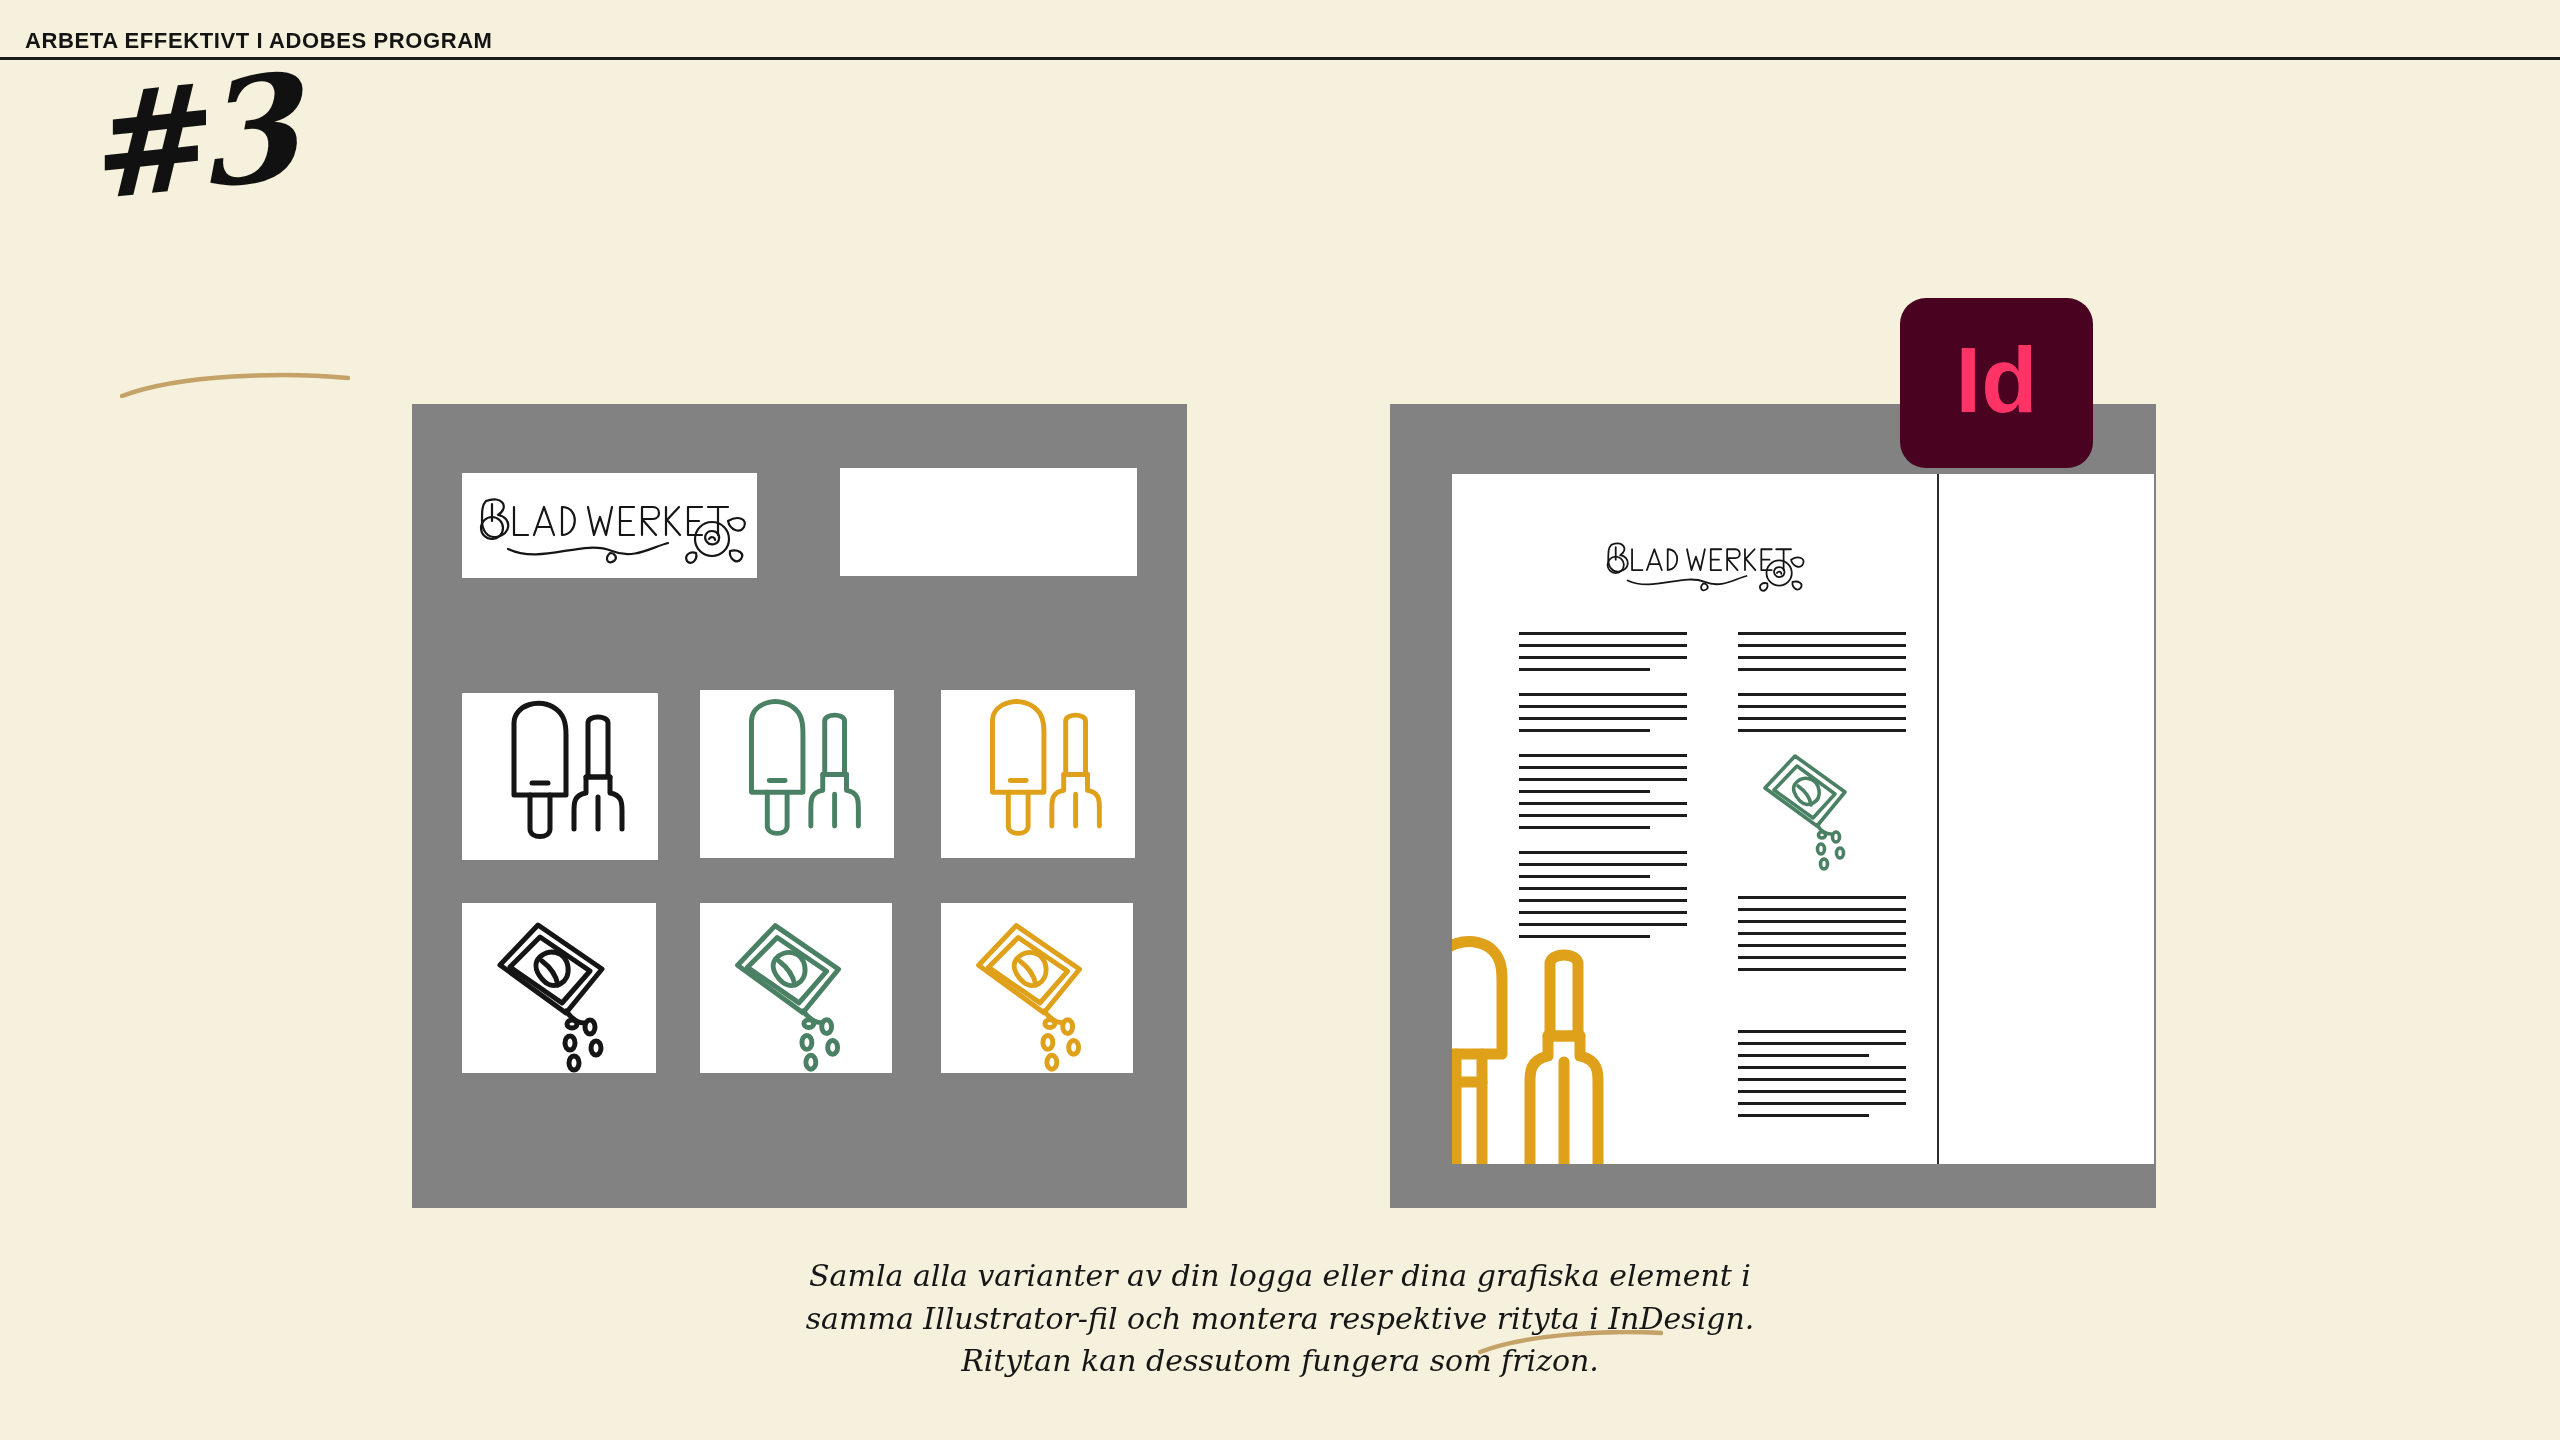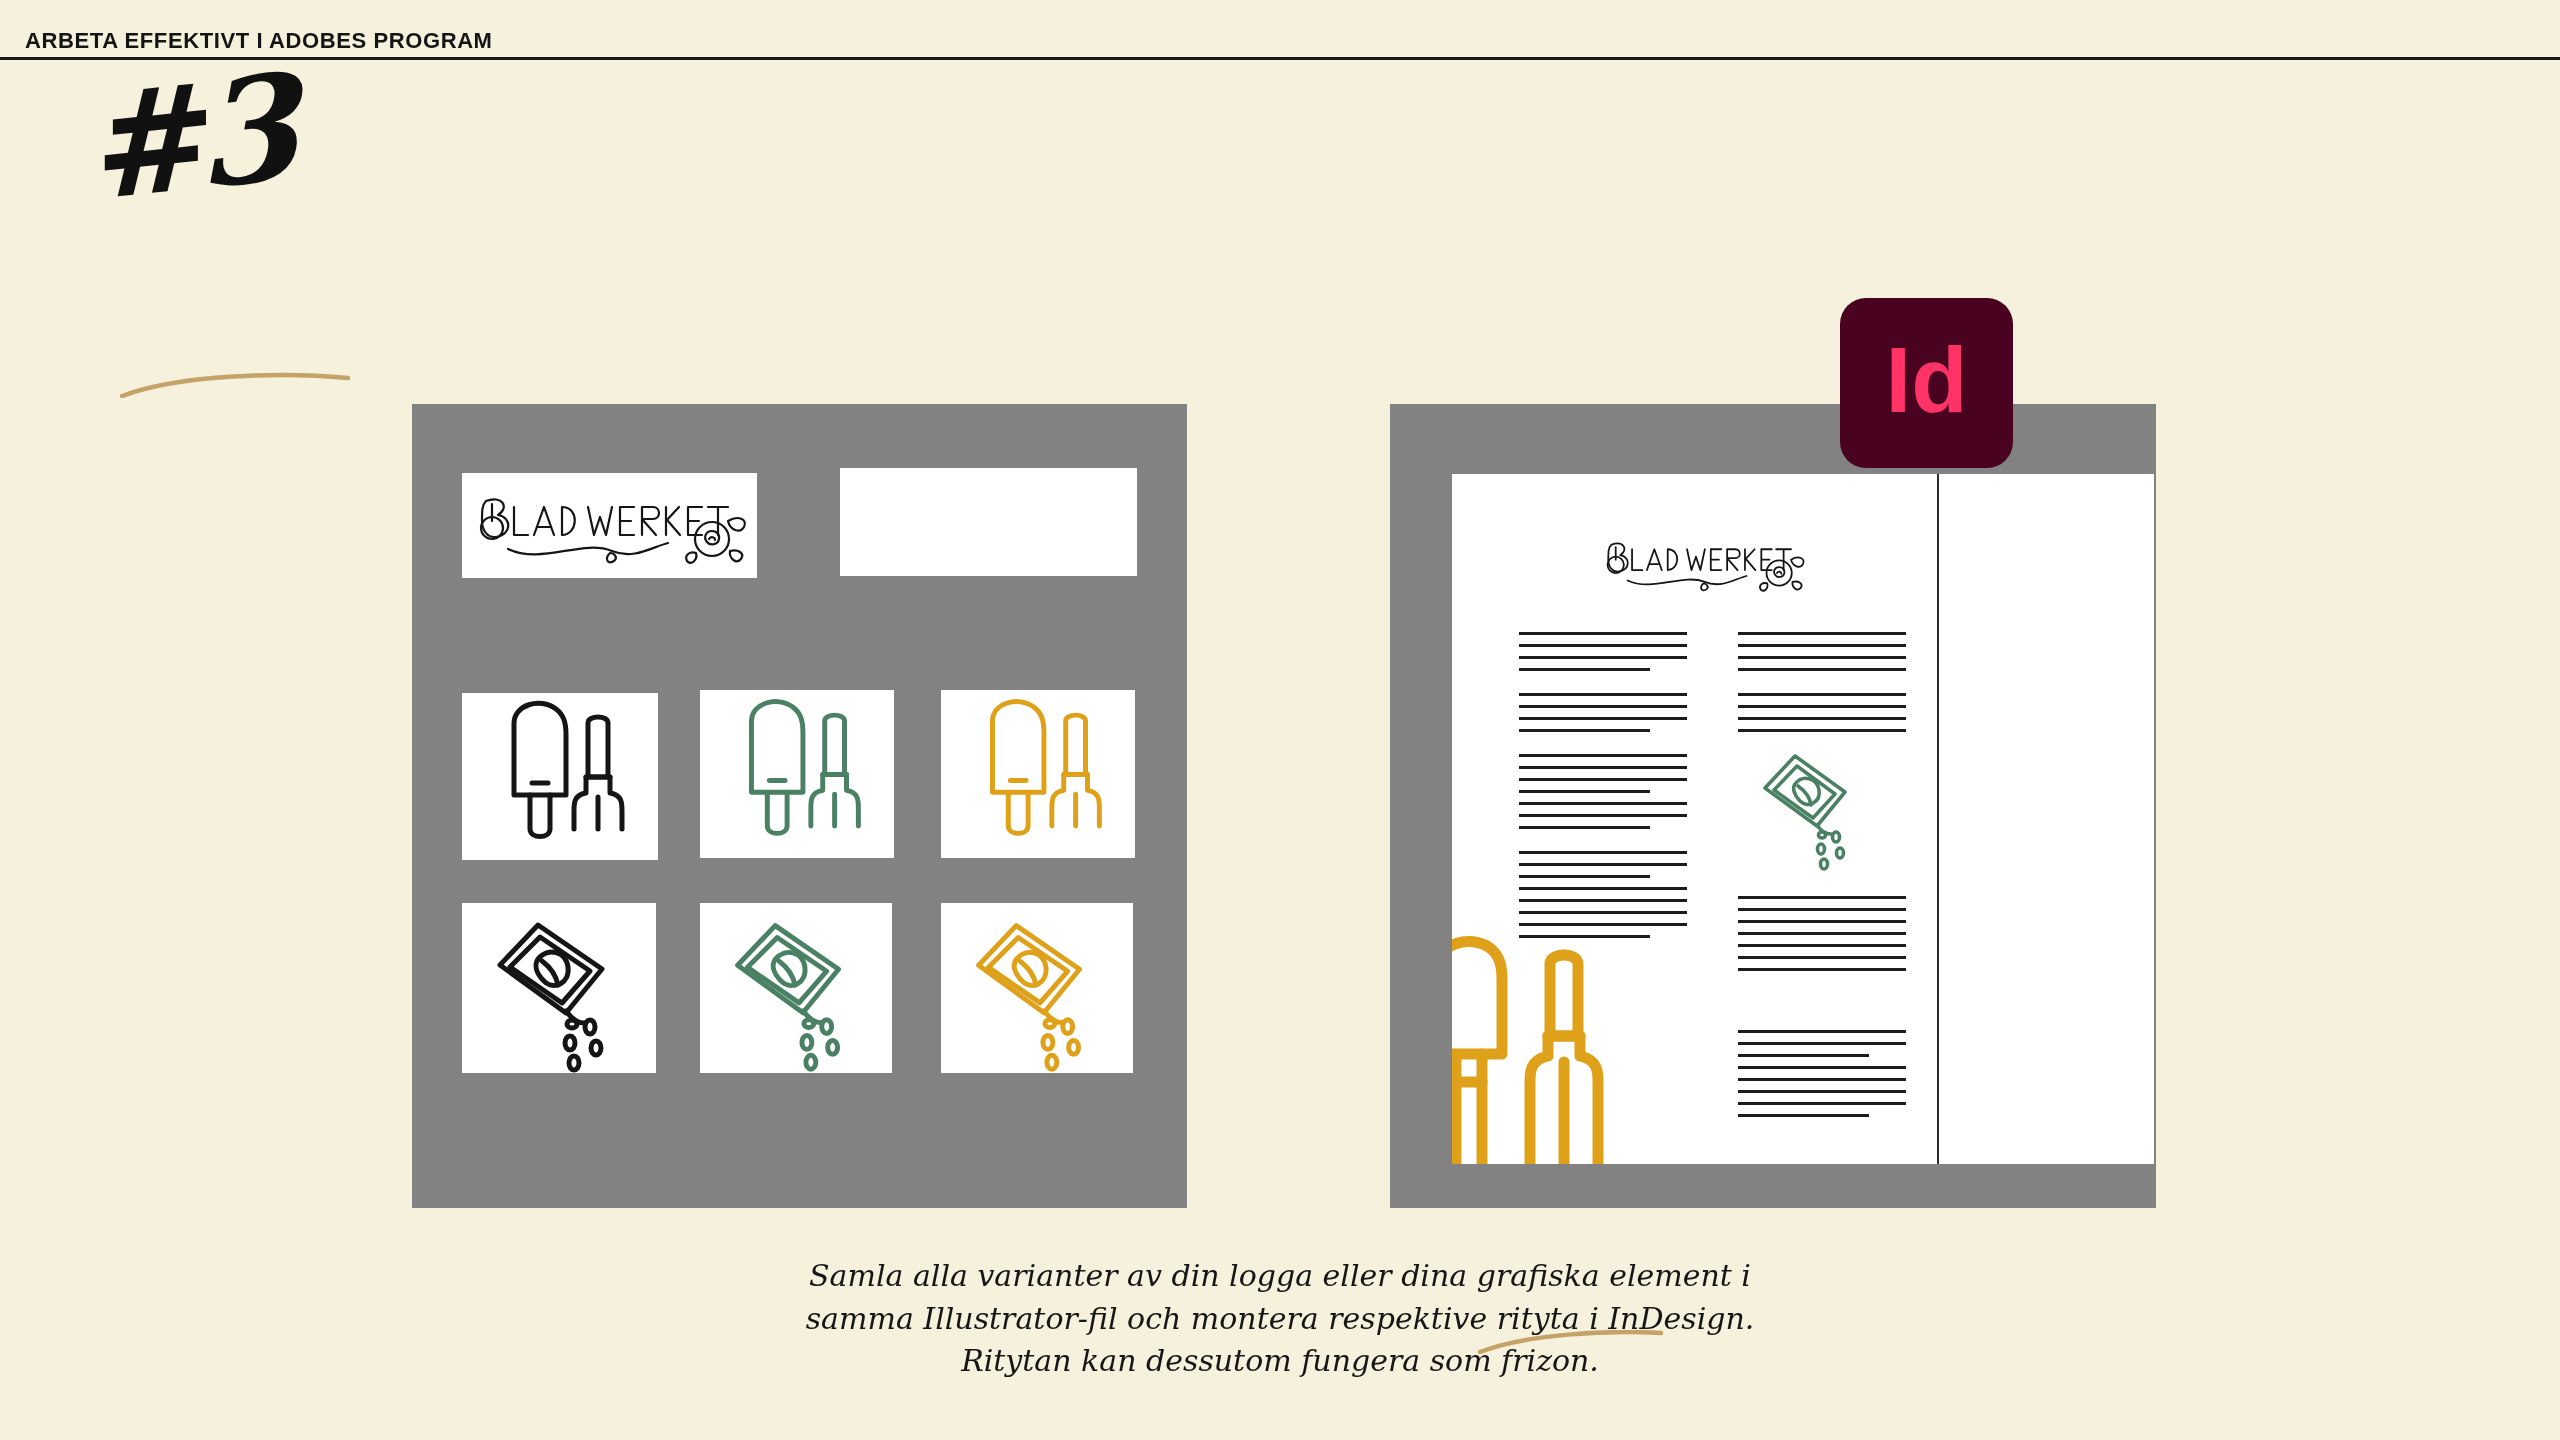--- a/index.html
+++ b/index.html
@@ -106,22 +106,22 @@
     line-height: 1;
   }
   #ai-badge {
     left: 473px; top: 1110px;
     width: 172px; height: 172px;
     background: #330000;
     color: #ff9a00;
     font-size: 92px;
   }
   #id-badge {
-    left: 1840px; top: 298px;
-    width: 173px; height: 170px;
+    left: 1900px; top: 298px;
+    width: 193px; height: 170px;
     background: #49021f;
     color: #ff3366;
     font-size: 92px;
   }
   .app-badge-label { margin-top: -6px; }
 
   
   #indd-panel { left: 1390px; top: 404px; width: 766px; height: 804px; }
   #indd-spread {
     position: absolute;

